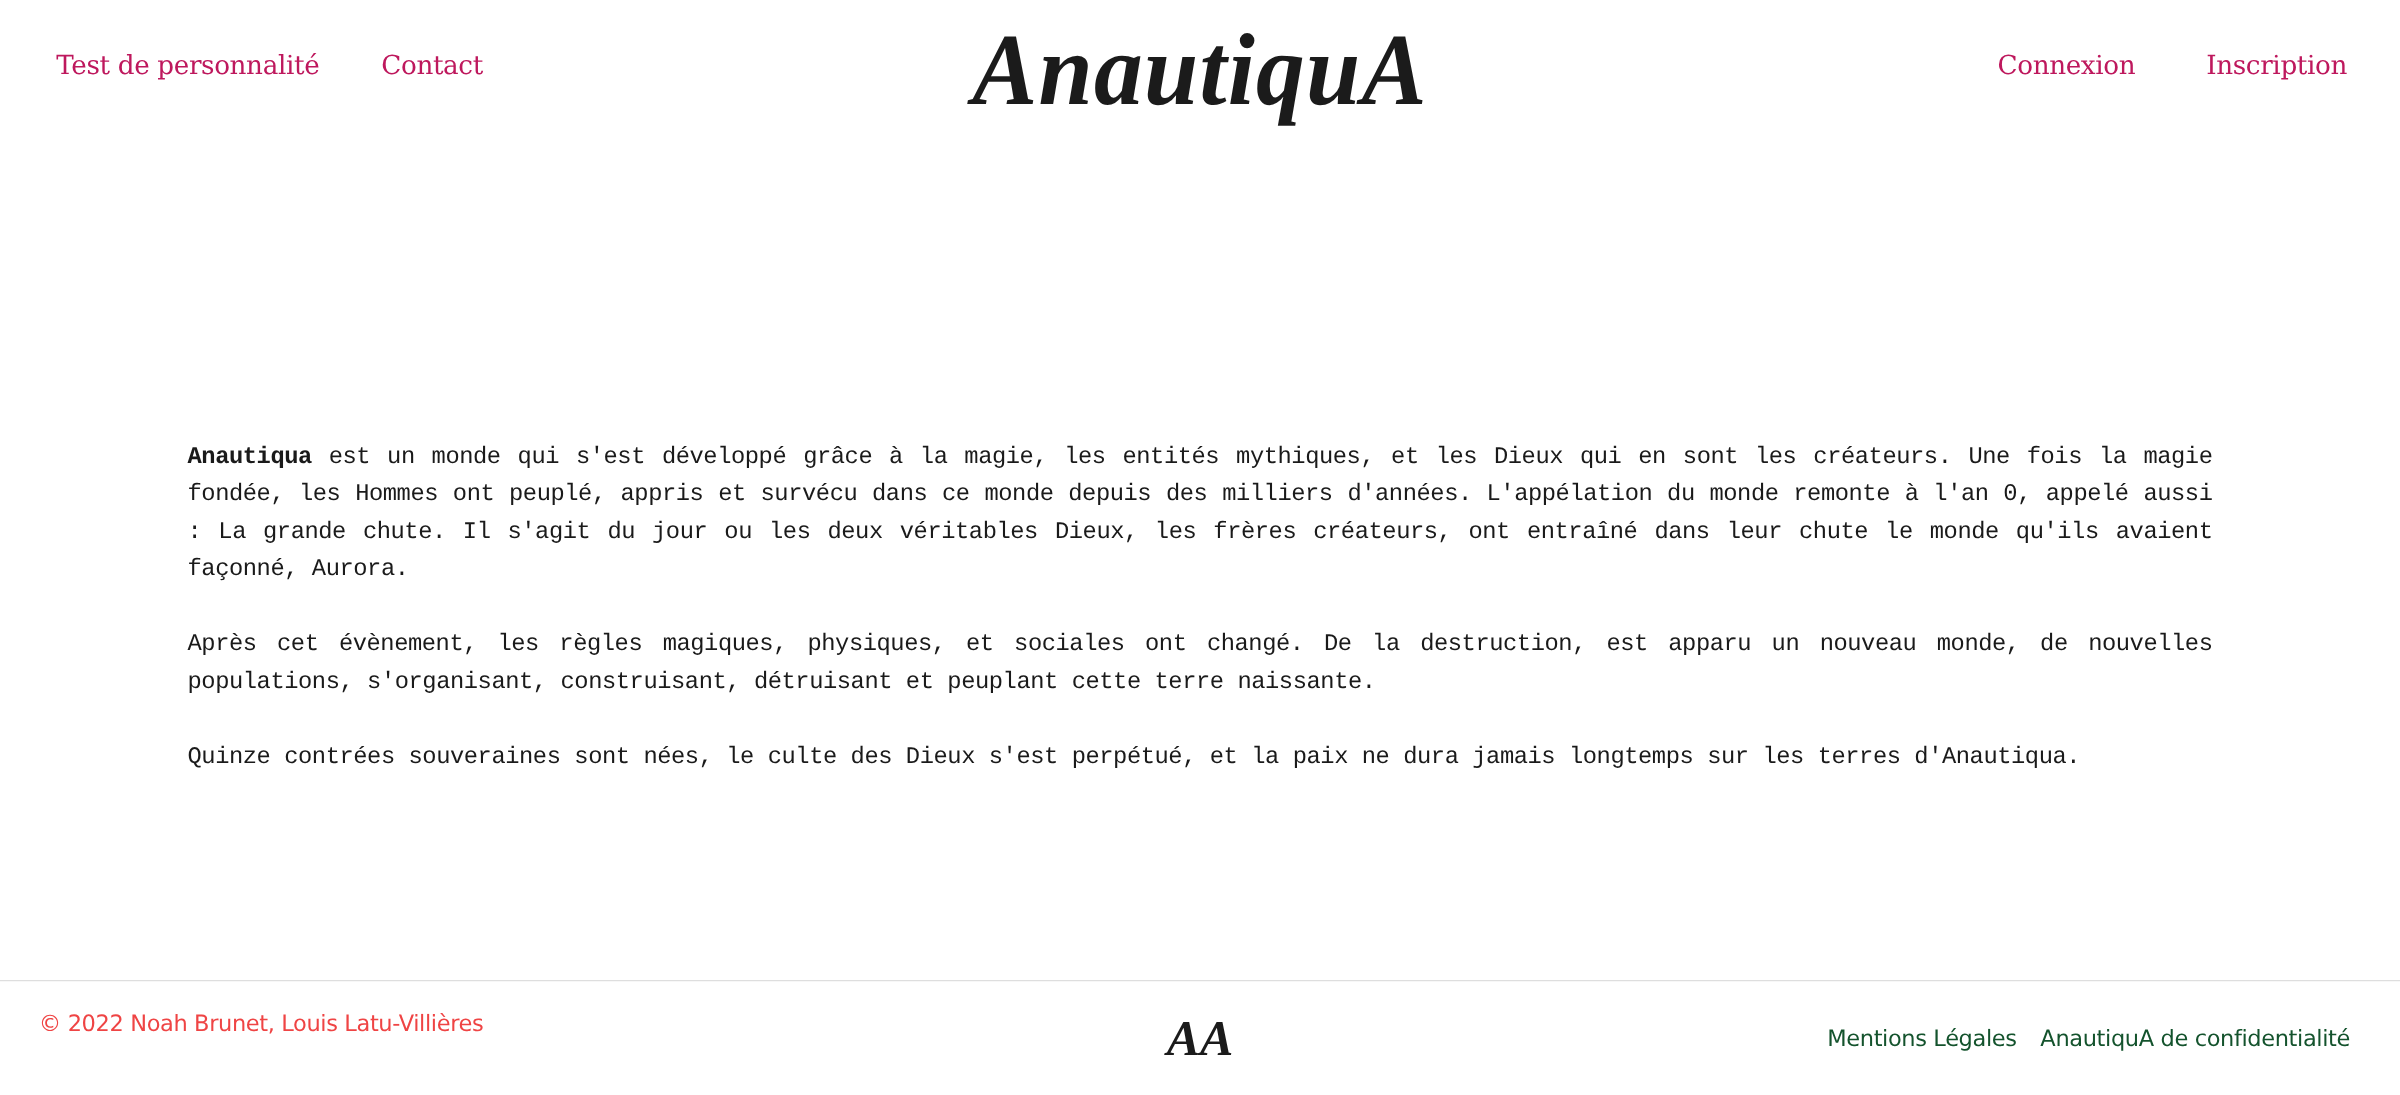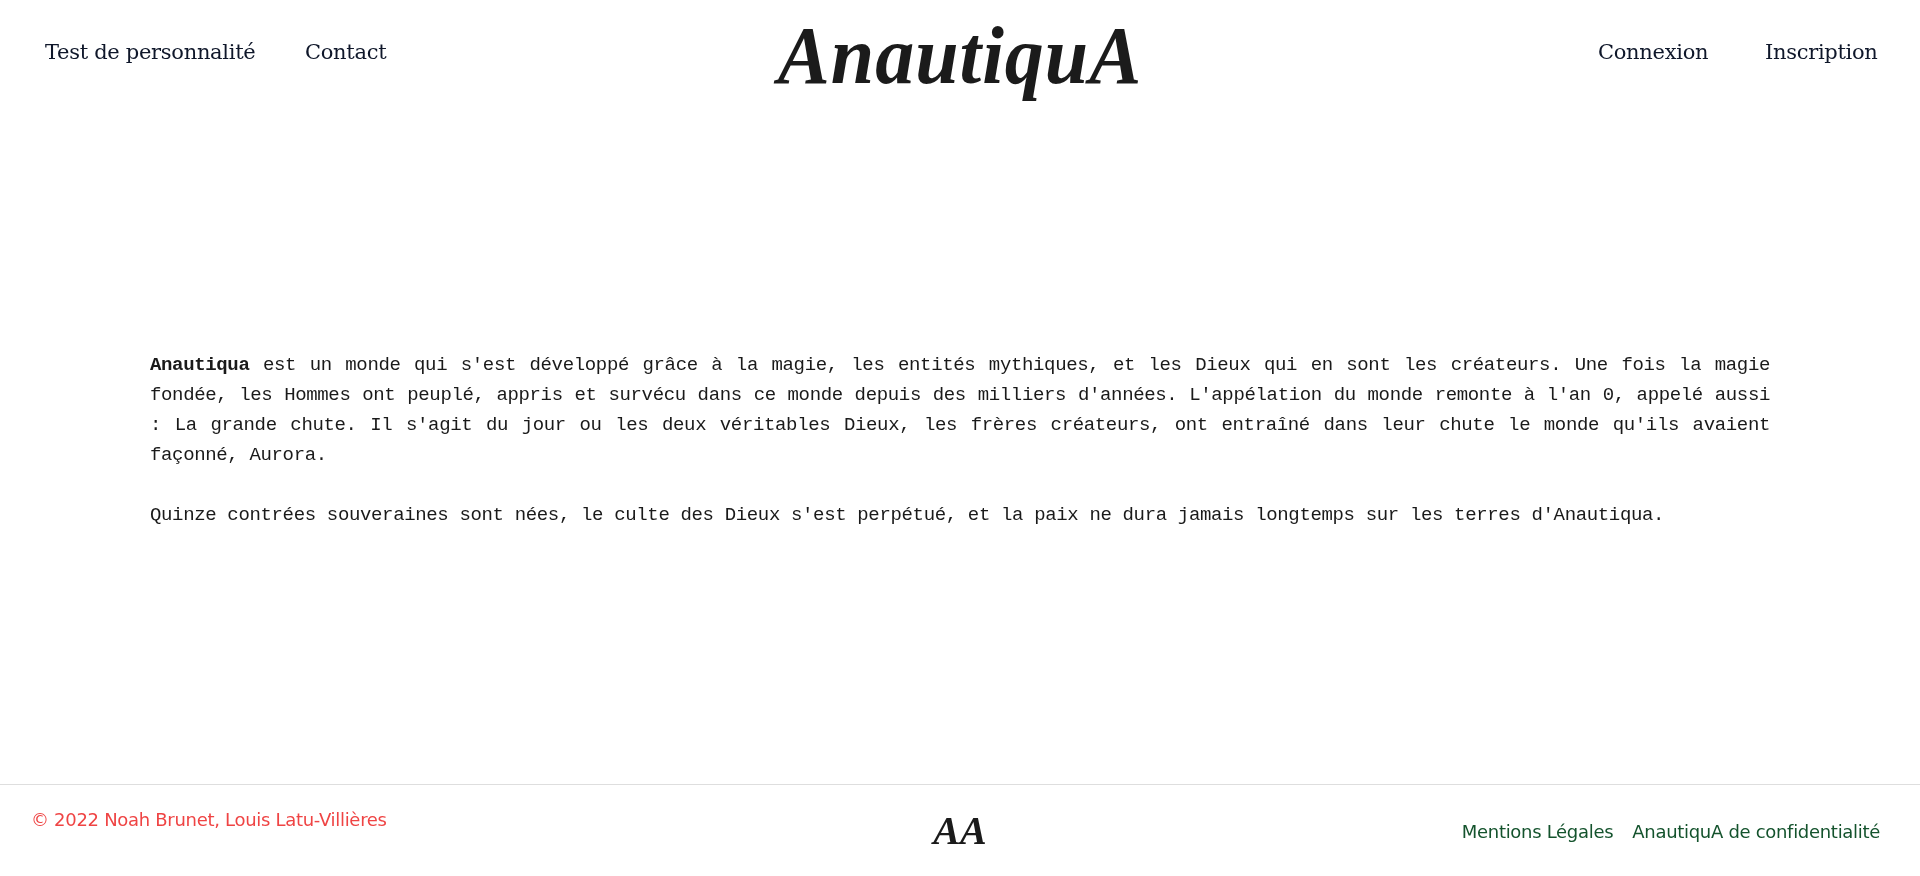--- a/index.html
+++ b/index.html
@@ -20,21 +20,21 @@
       position: absolute;
       top: 0; left: 0;
       width: 1920px;
       height: 110px;
     }
     .nav-link {
       position: absolute;
       top: 38px;
       font-family: "DejaVu Serif", "Liberation Serif", serif;
       font-size: 21px;
-      color: #0f172a;
+      color: #be185d;
       text-decoration: none;
       line-height: 28px;
       letter-spacing: -0.3px;
       cursor: pointer;
     }
     .nav-test { left: 45px; }
     .nav-contact { left: 305px; }
     .nav-connexion { left: 1598px; }
     .nav-inscription { left: 1765px; }
 
@@ -150,20 +150,21 @@
   <a class="logo">
     <span class="logo-text">AnautiquA</span>
   </a>
 
   <a class="nav-link nav-connexion">Connexion</a>
   <a class="nav-link nav-inscription">Inscription</a>
 </header>
 
 <main class="main">
   <p><b>Anautiqua</b><span> est un monde qui s'est développé grâce à la magie, les entités mythiques, et les Dieux qui en sont les créateurs. Une fois la magie fondée, les Hommes ont peuplé, appris et survécu dans ce monde depuis des milliers d'années. L'appélation du monde remonte à l'an 0, appelé aussi : La grande chute. Il s'agit du jour ou les deux véritables Dieux, les frères créateurs, ont entraîné dans leur chute le monde qu'ils avaient façonné, Aurora.</span></p>
+  <p>Après cet évènement, les règles magiques, physiques, et sociales ont changé. De la destruction, est apparu un nouveau monde, de nouvelles populations, s'organisant, construisant, détruisant et peuplant cette terre naissante.</p>
   <p>Quinze contrées souveraines sont nées, le culte des Dieux s'est perpétué, et la paix ne dura jamais longtemps sur les terres d'Anautiqua.</p>
 </main>
 
 <div class="footer-divider"></div>
 
 <footer class="footer">
   <span class="footer-copy">© 2022 Noah Brunet, Louis Latu-Villières</span>
 
   <a class="footer-logo">
     <span class="footer-logo-text">AA</span>

